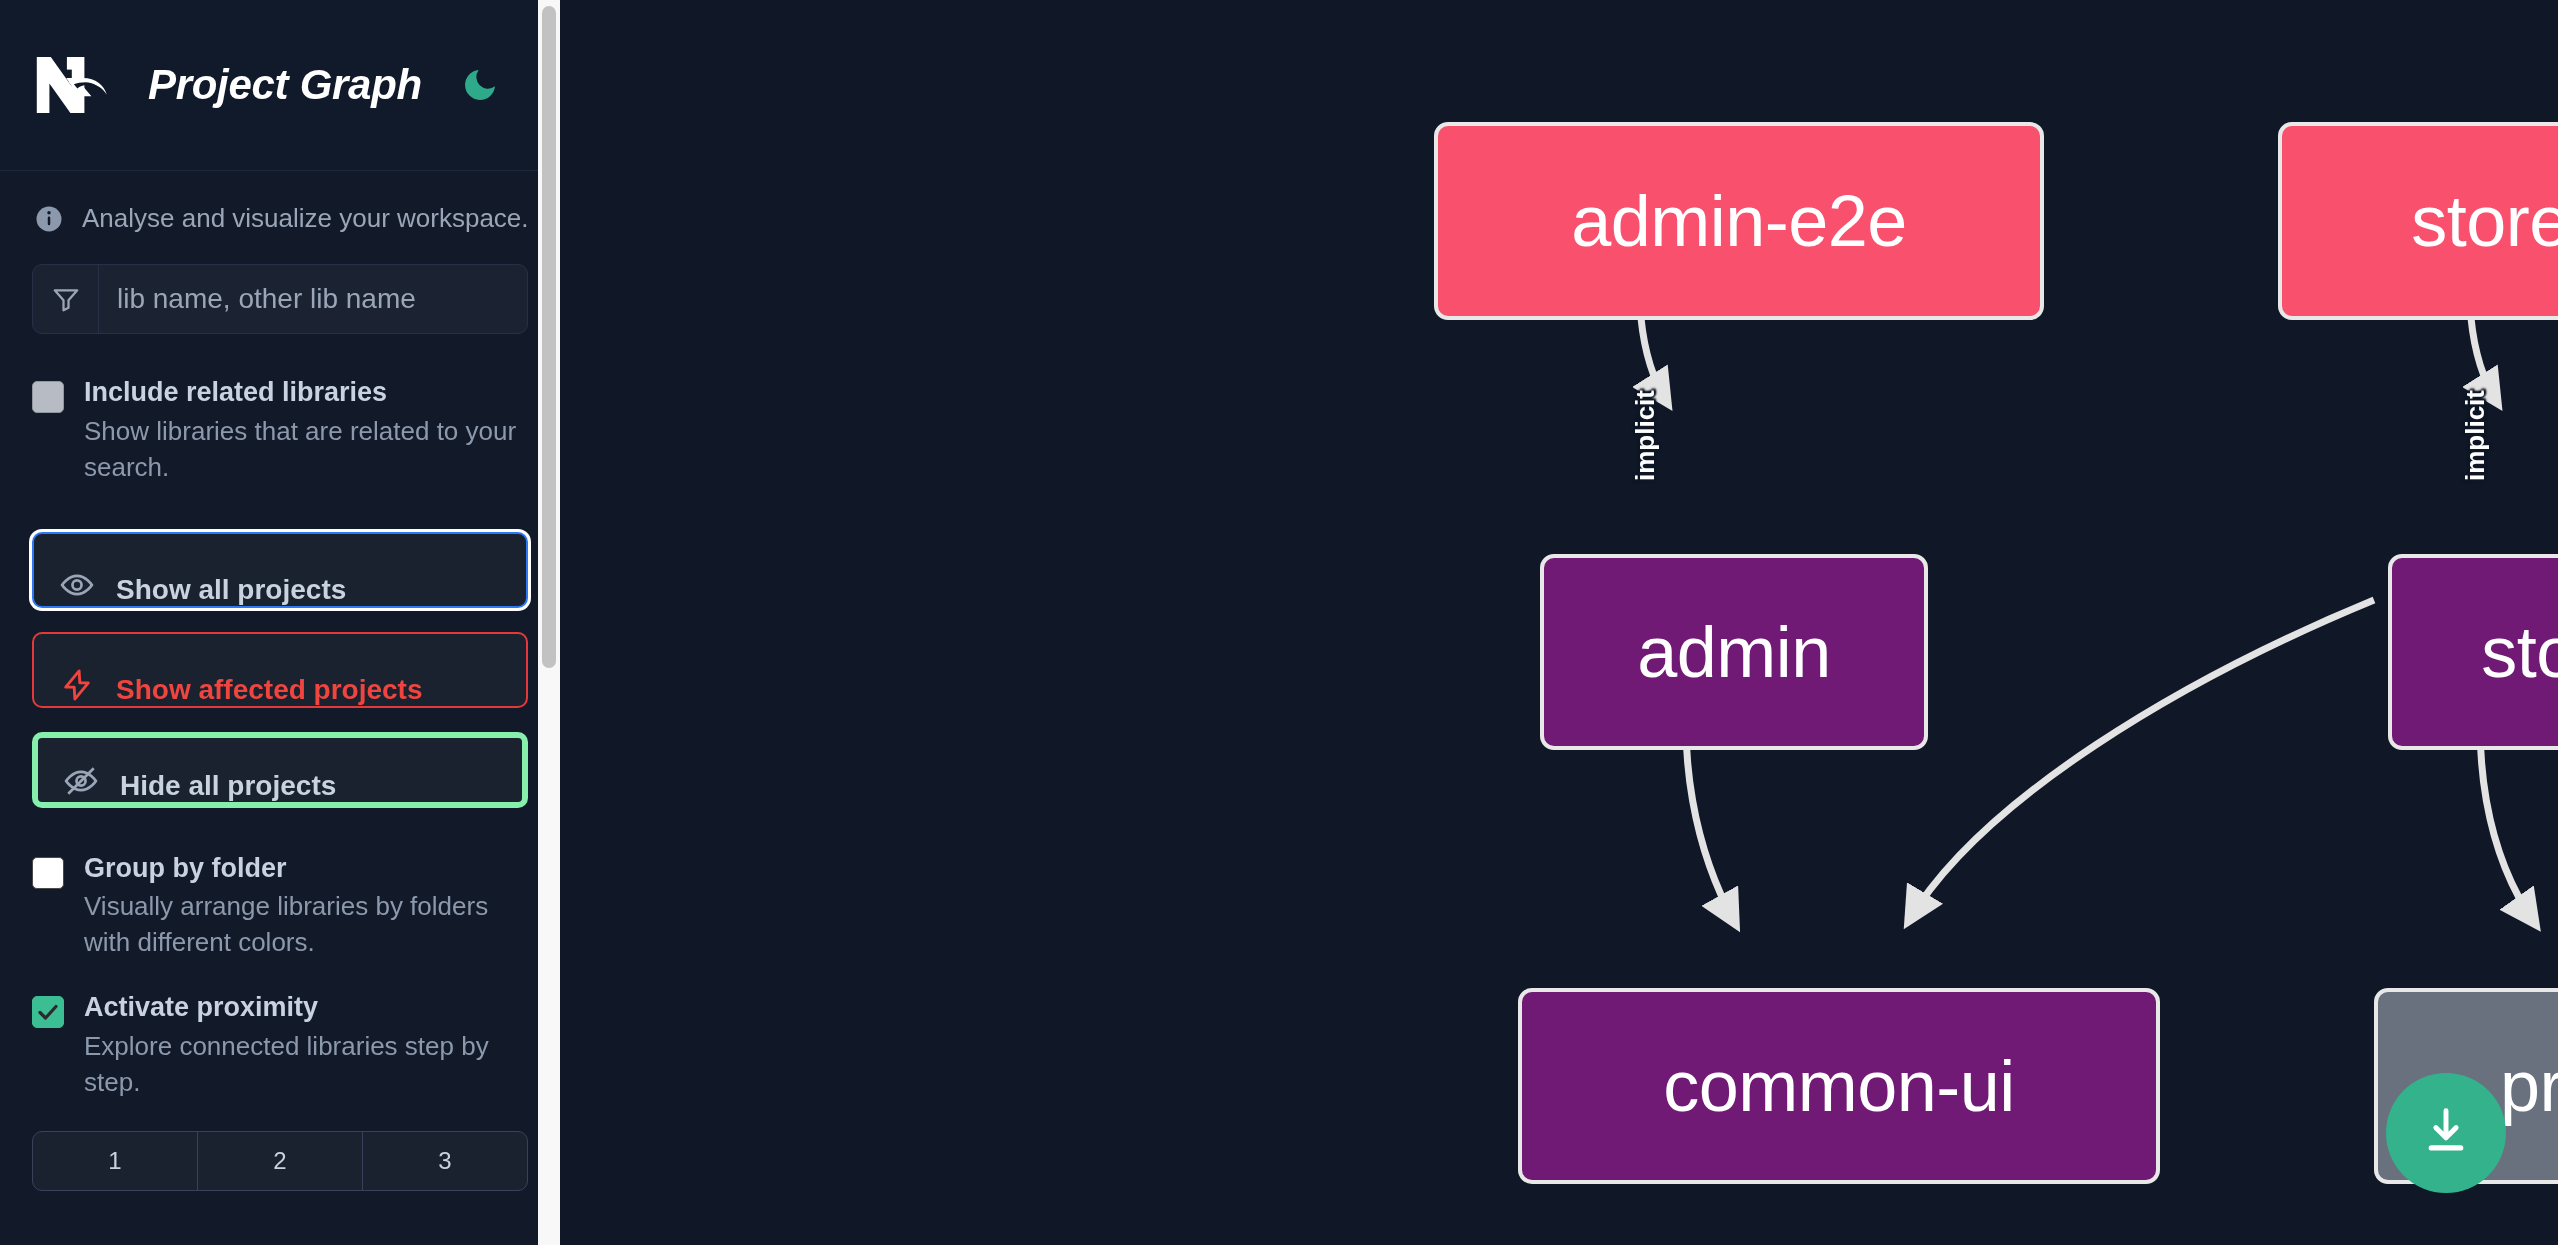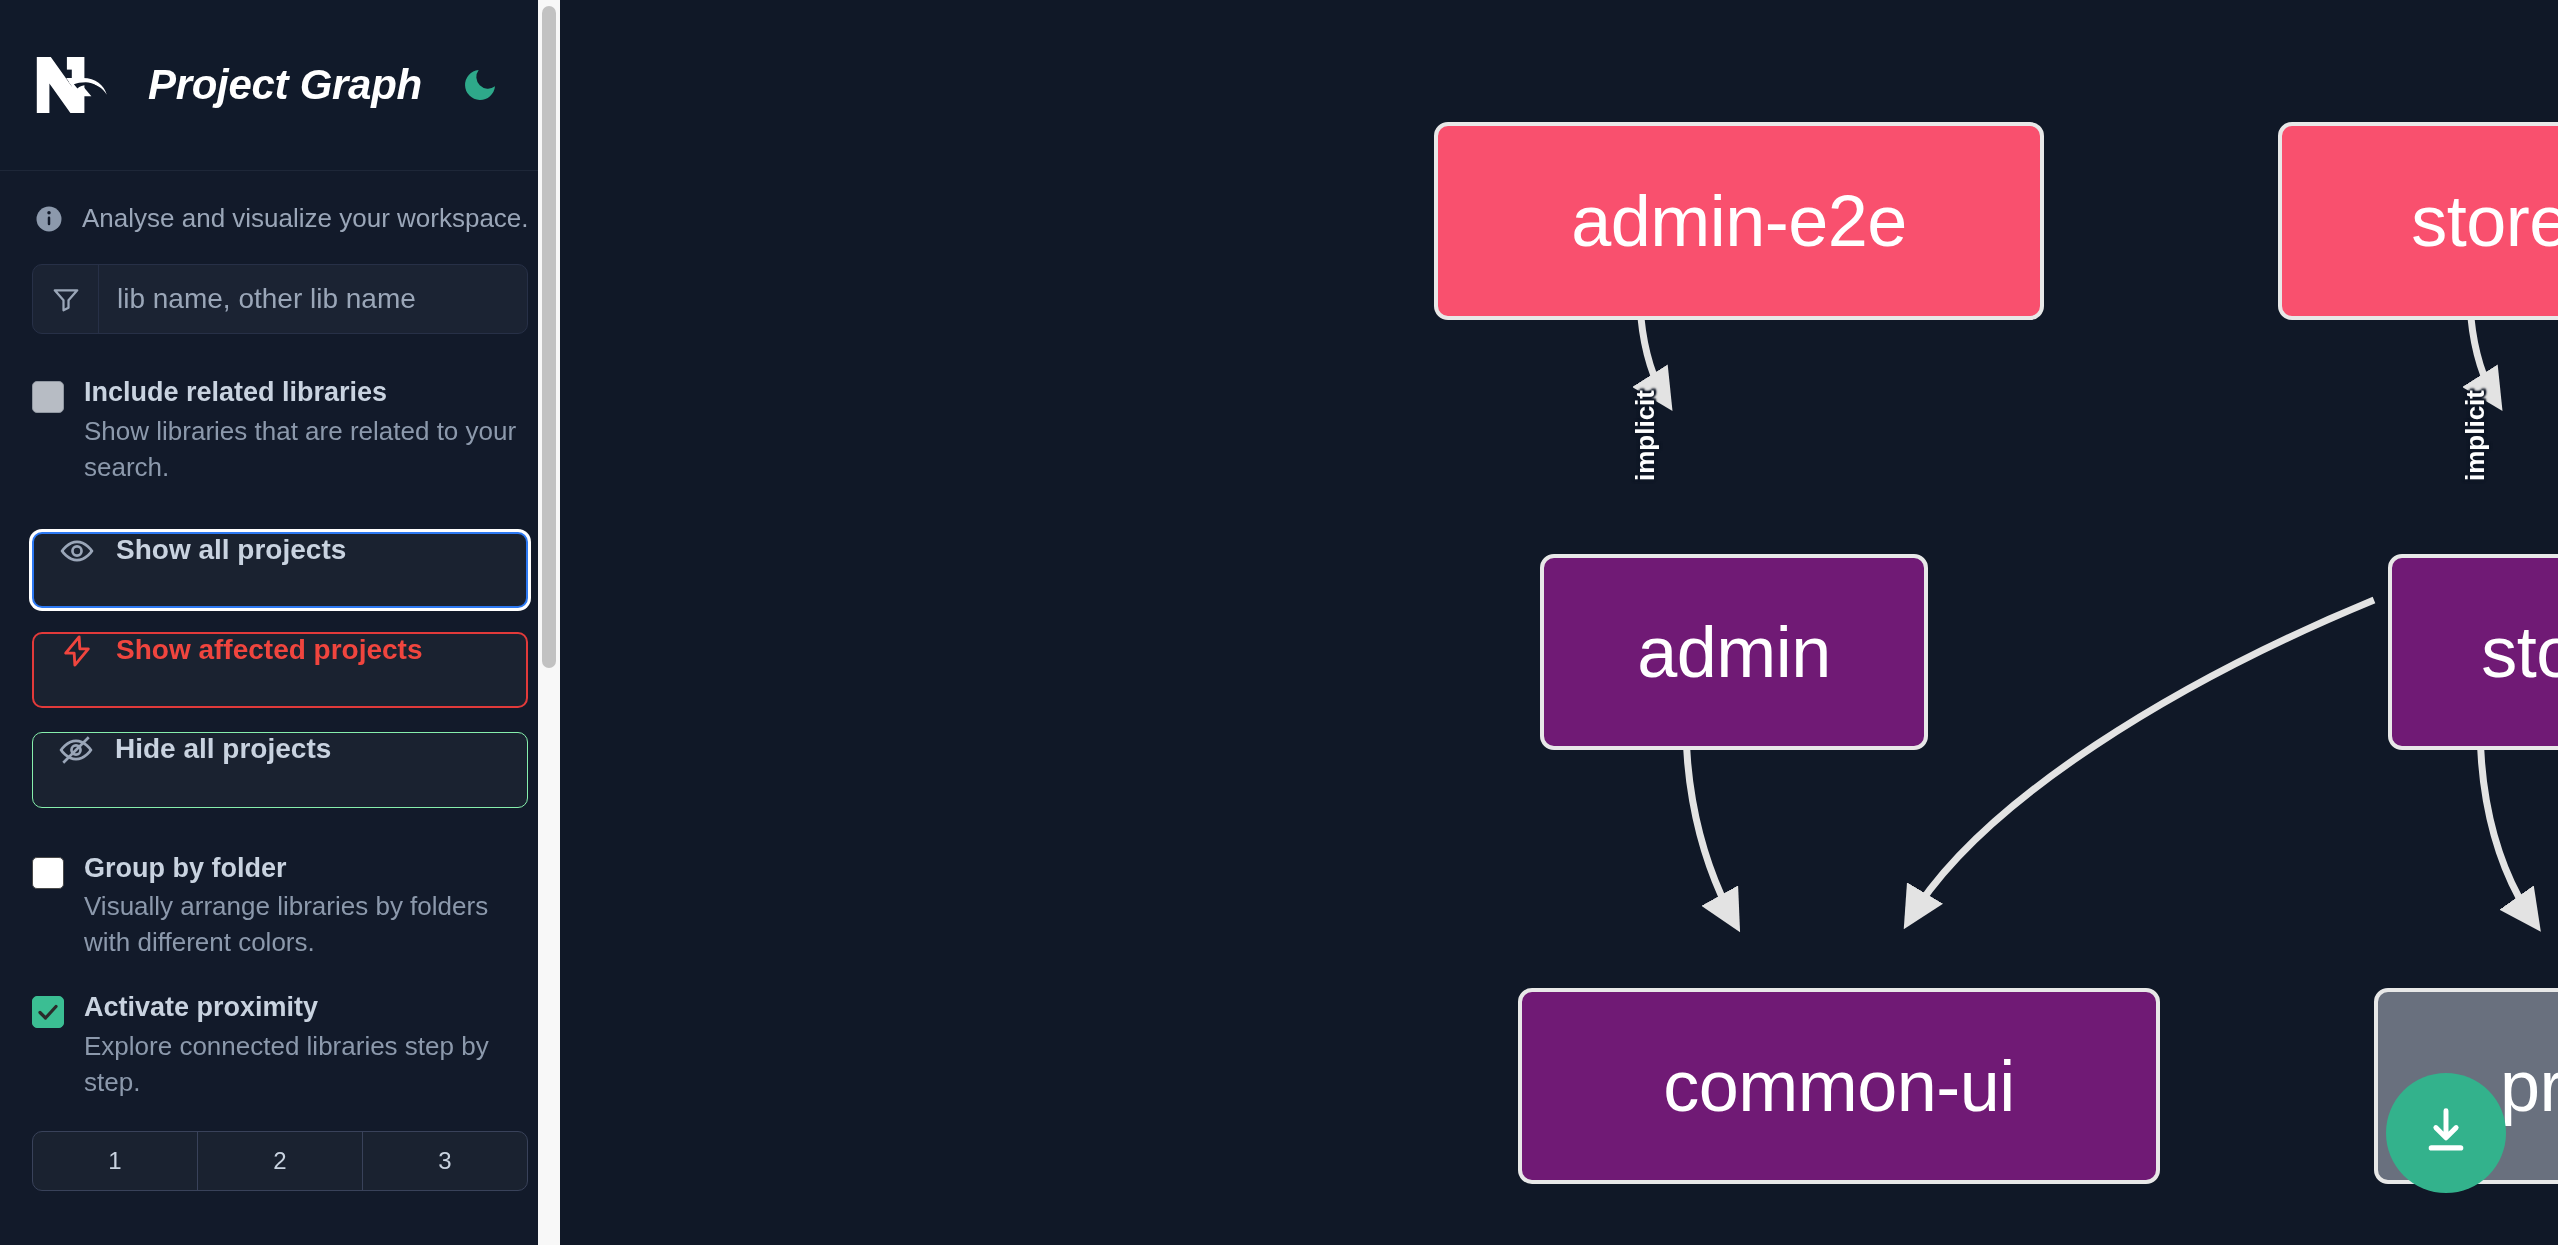--- a/index.html
+++ b/index.html
@@ -110,38 +110,38 @@
   .check-desc {
     color:#8C99AC;
     font-size:26px;
     line-height:1.38;
     margin-top:4px;
   }
 
   
   .btn-stack { margin:46px 0 42px 0; }
   .btn {
-    display:flex; align-items:flex-start;
+    display:flex; align-items:flex-end;
     gap:22px;
     height:76px;
     border-radius:10px;
     padding:0 26px;
     margin-bottom:24px;
     background:#1A2230;
     cursor:pointer;
   }
   .btn-label { font-size:28px; font-weight:700; white-space:nowrap; }
   .btn.show-all {
     border:2px solid #2D79F3;
     box-shadow:0 0 0 3px #FFFFFF;
   }
   .btn.show-all .btn-label { color:#C9D3E0; }
   .btn.affected { border:2px solid #E23A3A; background:#1A2230; }
   .btn.affected .btn-label { color:#F0453E; }
-  .btn.hide-all { border:1px solid #86efac; background:#1A2230; margin-bottom:15px; }
+  .btn.hide-all { border:6px solid #86efac; background:#1A2230; margin-bottom:15px; }
   .btn.hide-all .btn-label { color:#C9D3E0; }
 
   .group-block { margin-top:44px; }
 
   
   .seg-control {
     margin-top:30px;
     display:flex;
     height:60px;
     border:1px solid #39425A;

